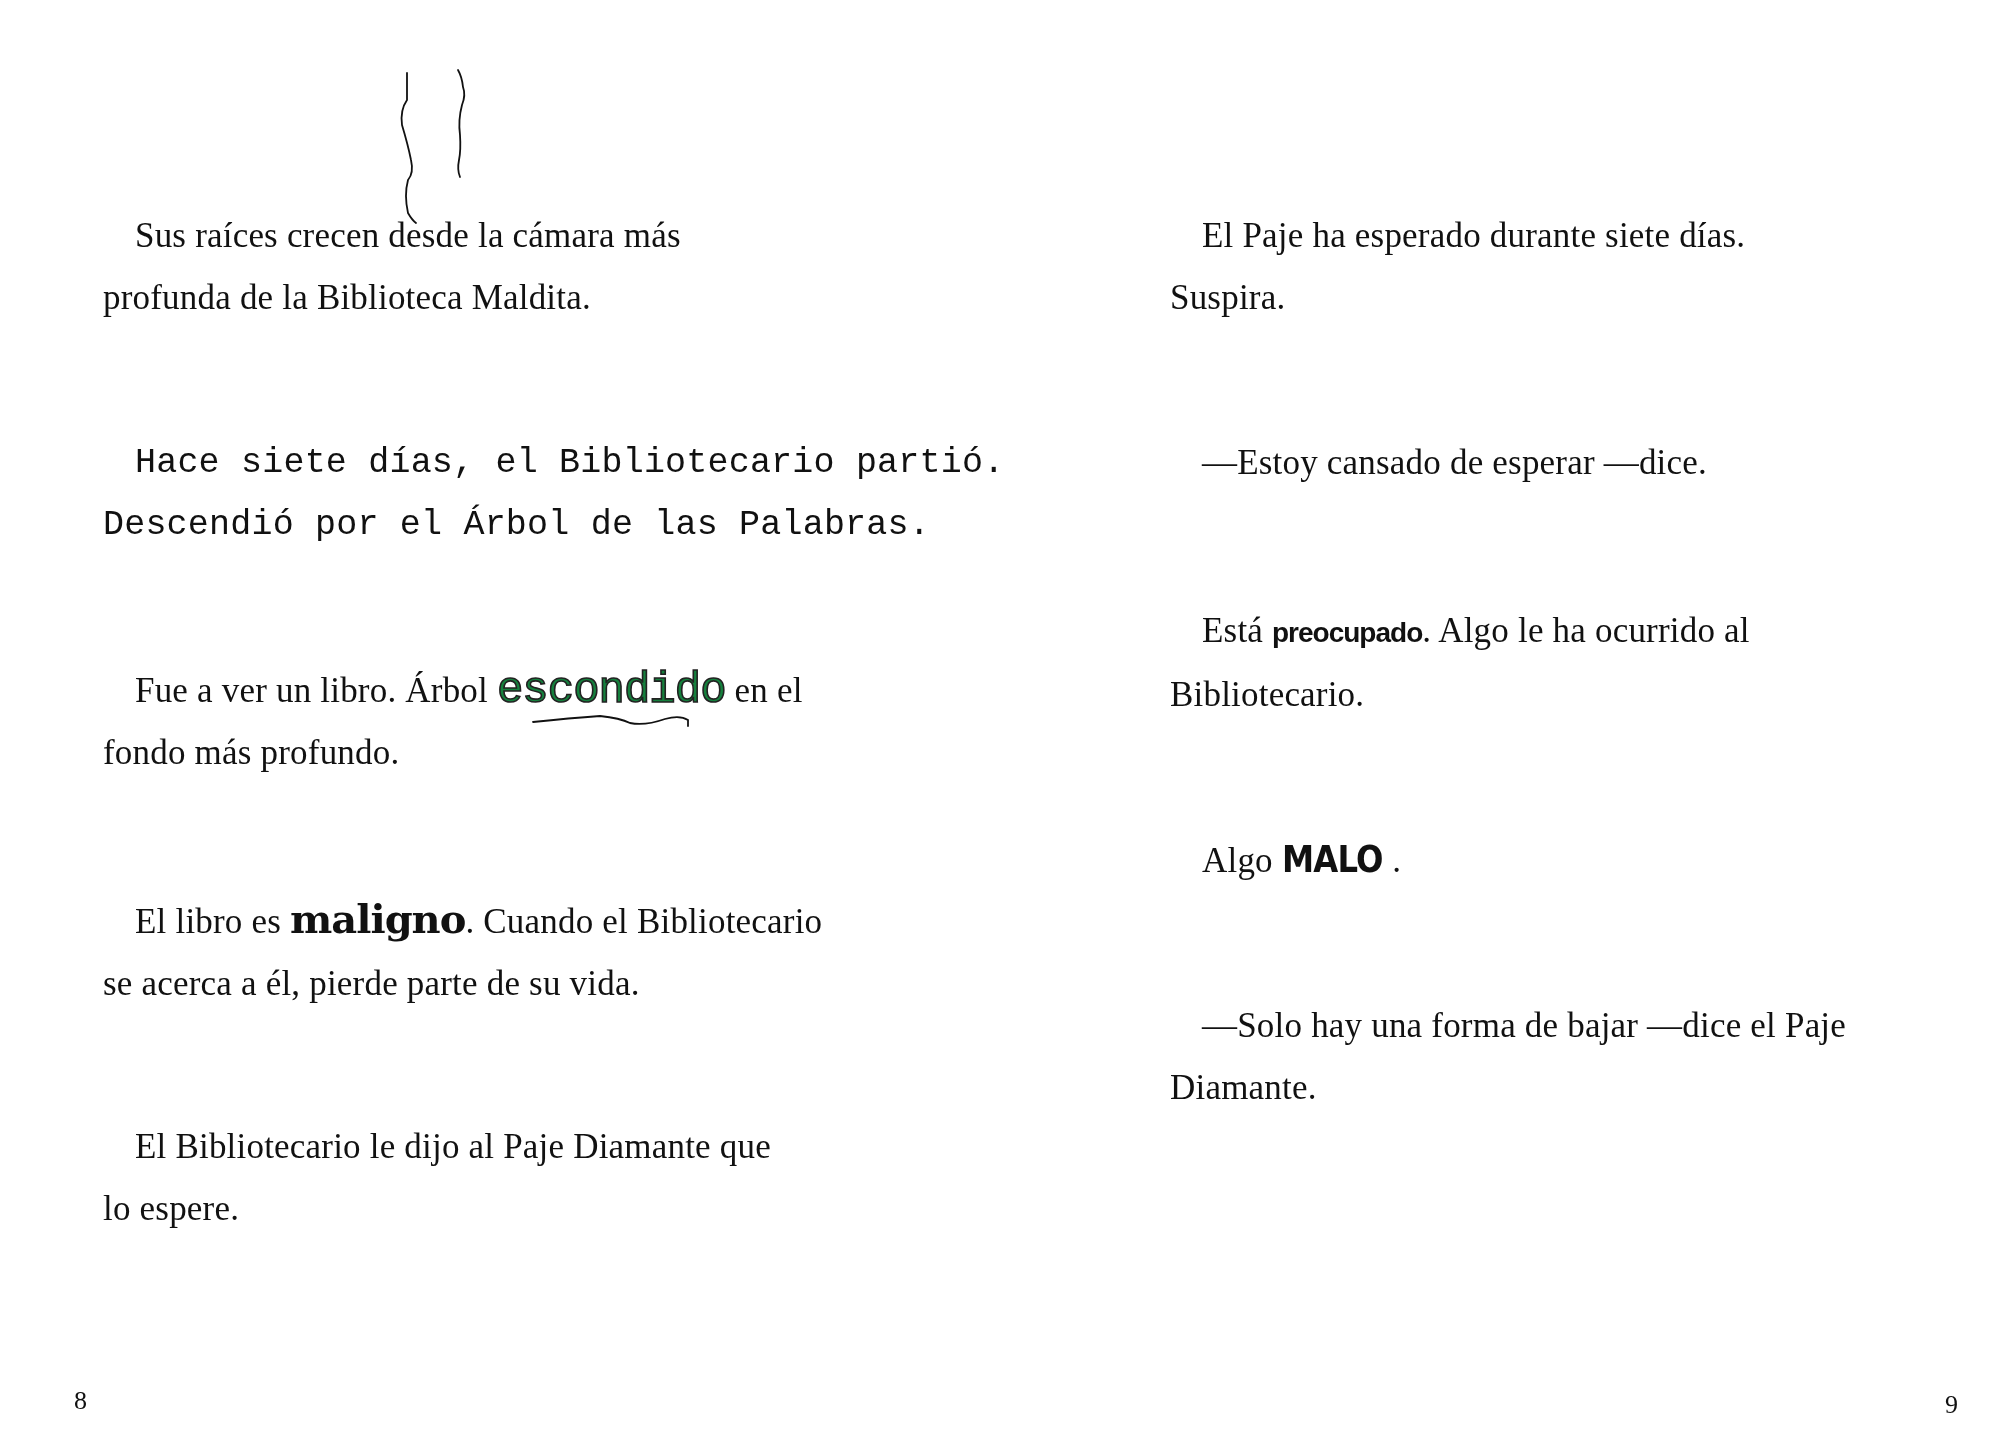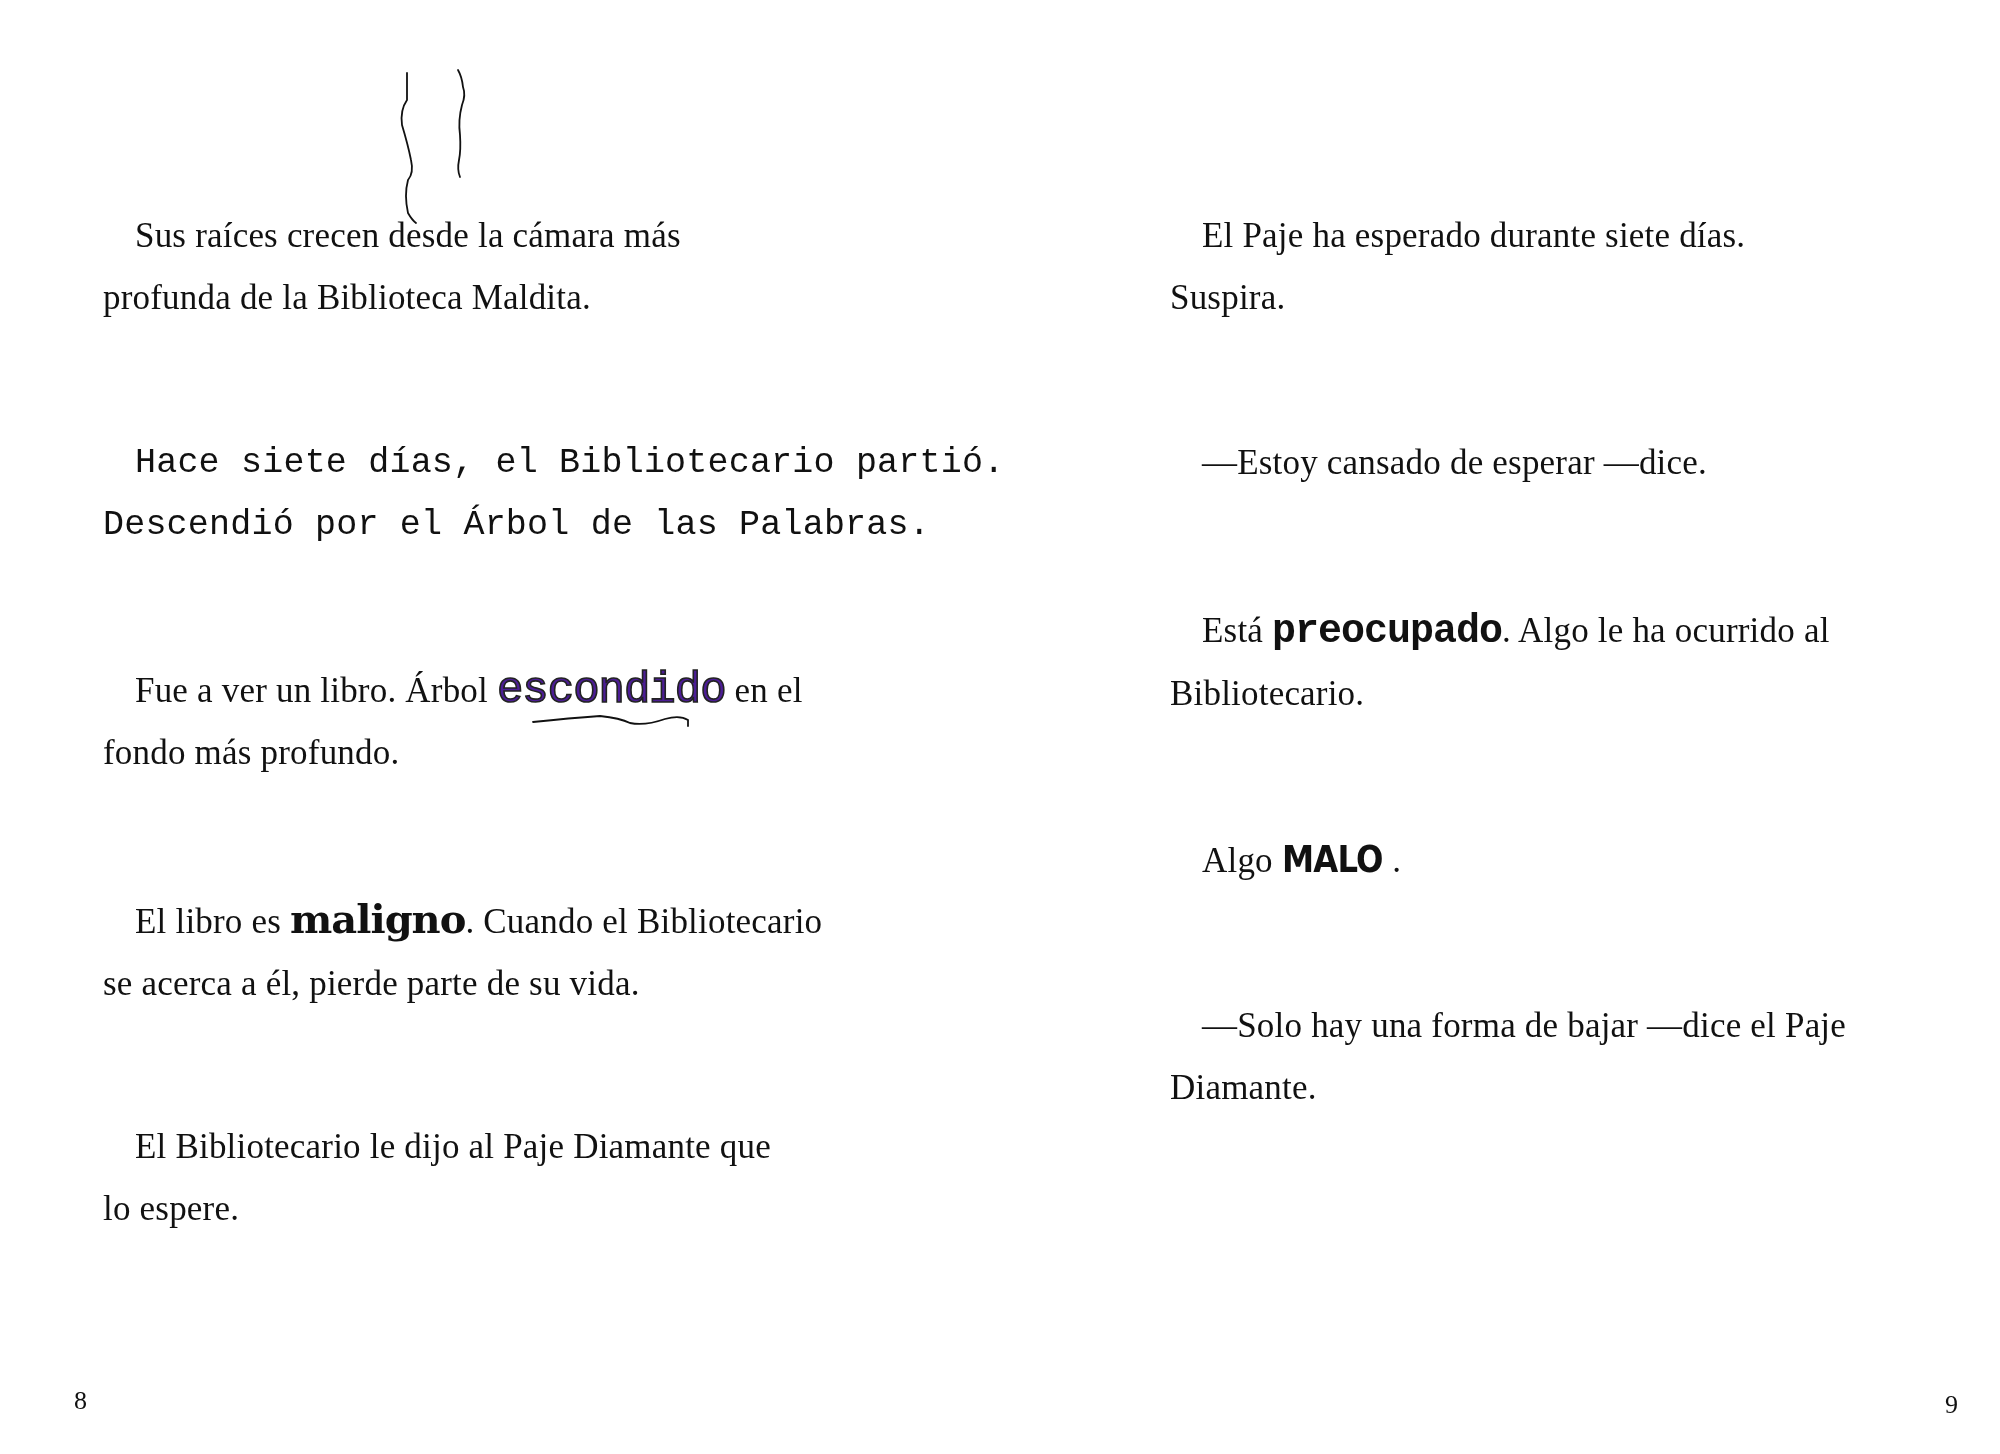--- a/index.html
+++ b/index.html
@@ -29,37 +29,37 @@
       line-height: 62px;
       white-space: nowrap;
       letter-spacing: 0.2px;
     }
     .para .line { display: block; }
     .para .line.indent { padding-left: 32px; }
 
     .word-escondido {
       font-family: "Liberation Mono", "DejaVu Sans Mono", monospace;
       font-size: 44px;
-      color: #4c1d95;
+      color: #15803d;
       -webkit-text-stroke: 1.6px #222;
       letter-spacing: -1px;
       position: relative;
       display: inline-block;
       line-height: 40px;
     }
     .word-maligno {
       font-family: "DejaVu Serif", serif;
       font-size: 40px;
       font-weight: bold;
       letter-spacing: -1px;
       margin-top: 37px;
     }
     .word-preocupado {
-      font-family: Liberation Mono, monospace;
-      font-size: 40px;
+      font-family: Liberation Sans, sans-serif;
+      font-size: 28px;
       font-weight: bold;
       letter-spacing: -1px;
     }
     .word-malo {
       font-family: "DejaVu Sans", sans-serif;
       font-size: 38px;
       font-weight: bold;
       letter-spacing: -1px;
       transform: scaleX(0.85);
       display: inline-block;

